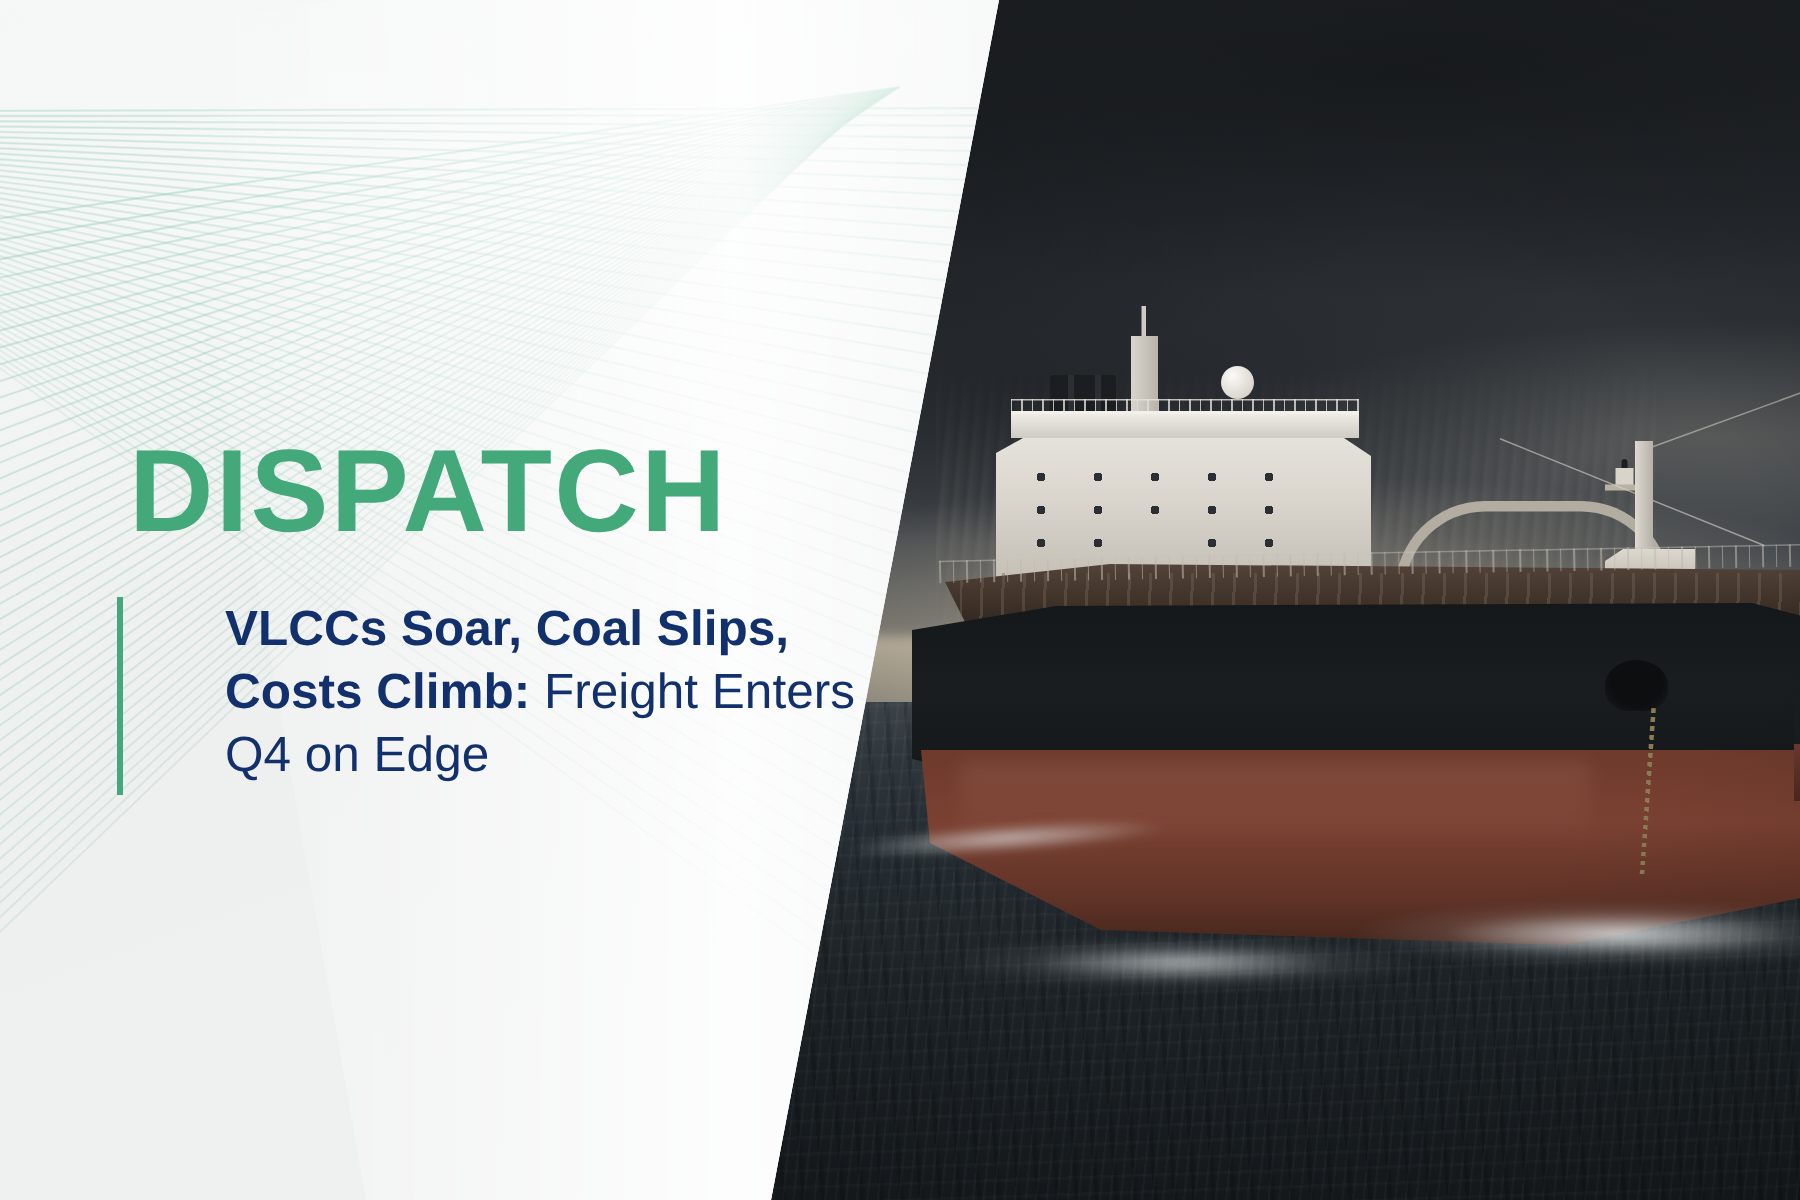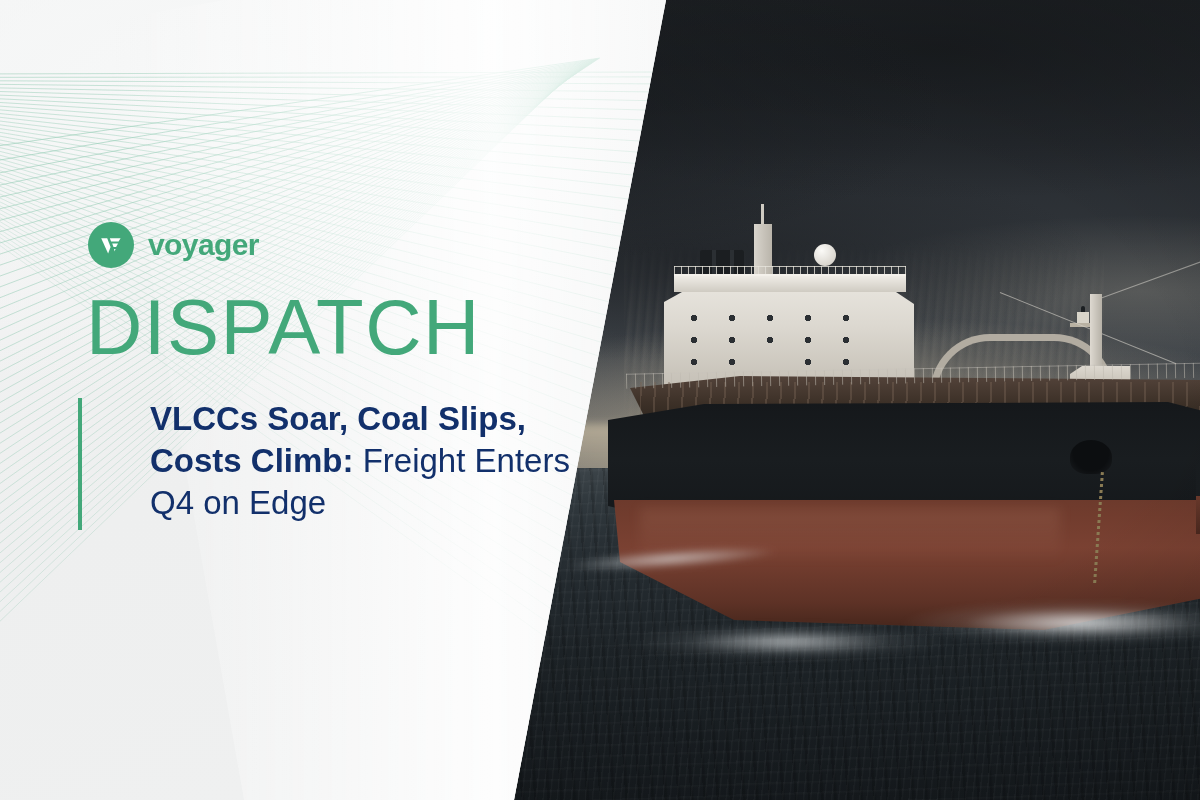--- a/index.html
+++ b/index.html
@@ -263,21 +263,21 @@
     display:flex; align-items:center; justify-content:center;
   }
   .brand-name {
     font-size: 30px; font-weight: 700; color: #43a87a;
     letter-spacing: -0.6px; line-height: 1;
   }
 
   
   .dispatch {
     position: absolute; left: 86px; top: 288px;
-    font-size: 78px; font-weight: 400; color: #43a87a;
+    font-size: 78px; font-weight: 700; color: #43a87a;
     letter-spacing: 1.5px; line-height: 1;
   }
 
   
   .headline-wrap {
     position: absolute; left: 78px; top: 398px;
     display: flex; align-items: stretch; gap: 24px;
   }
   .accent-bar {
     width: 4px; min-height: 132px; background: #43a87a; flex: 0 0 4px;
@@ -438,31 +438,20 @@
           <line x1="650.8888888888889" y1="640.1085075123957" x2="-30" y2="210.66666666666666" opacity="0.310"></line>
           <line x1="650.6666666666666" y1="657.9047893417553" x2="-30" y2="214" opacity="0.303"></line>
           <line x1="650.4444444444445" y1="675.8201191098213" x2="-30" y2="217.33333333333334" opacity="0.295"></line>
           <line x1="650.2222222222222" y1="693.8524965855898" x2="-30" y2="220.66666666666666" opacity="0.288"></line>
           <line x1="650" y1="712" x2="-30" y2="224" opacity="0.280"></line>
         </g>
     </svg>
 
     <div class="light-wash"></div>
 
-    <div class="brand">
-      <span class="brand-mark">
-        <svg width="28" height="28" viewBox="0 0 28 28" aria-hidden="true">
-          <path d="M4.2 7.2 L10.2 7.2 L13.6 16.0 L11.1 22.6 Z" fill="#ffffff"></path>
-          <path d="M12.8 7.2 L23.6 7.2 L21.6 10.6 L14.1 10.6 Z" fill="#ffffff"></path>
-          <path d="M15.2 12.6 L21.0 12.6 L19.1 16.0 L16.5 16.0 Z" fill="#ffffff"></path>
-          <path d="M17.1 18.0 L18.6 18.0 L17.5 20.4 Z" fill="#ffffff"></path>
-        </svg>
-      </span>
-      <span class="brand-name">voyager</span>
-    </div>
 
     <div class="dispatch">DISPATCH</div>
 
     <div class="headline-wrap">
       <div class="accent-bar"></div>
       <div class="headline">
         <span class="lead">VLCCs Soar, Coal Slips, Costs Climb:</span><span class="rest"> Freight Enters Q4 on Edge</span>
       </div>
     </div>
 

